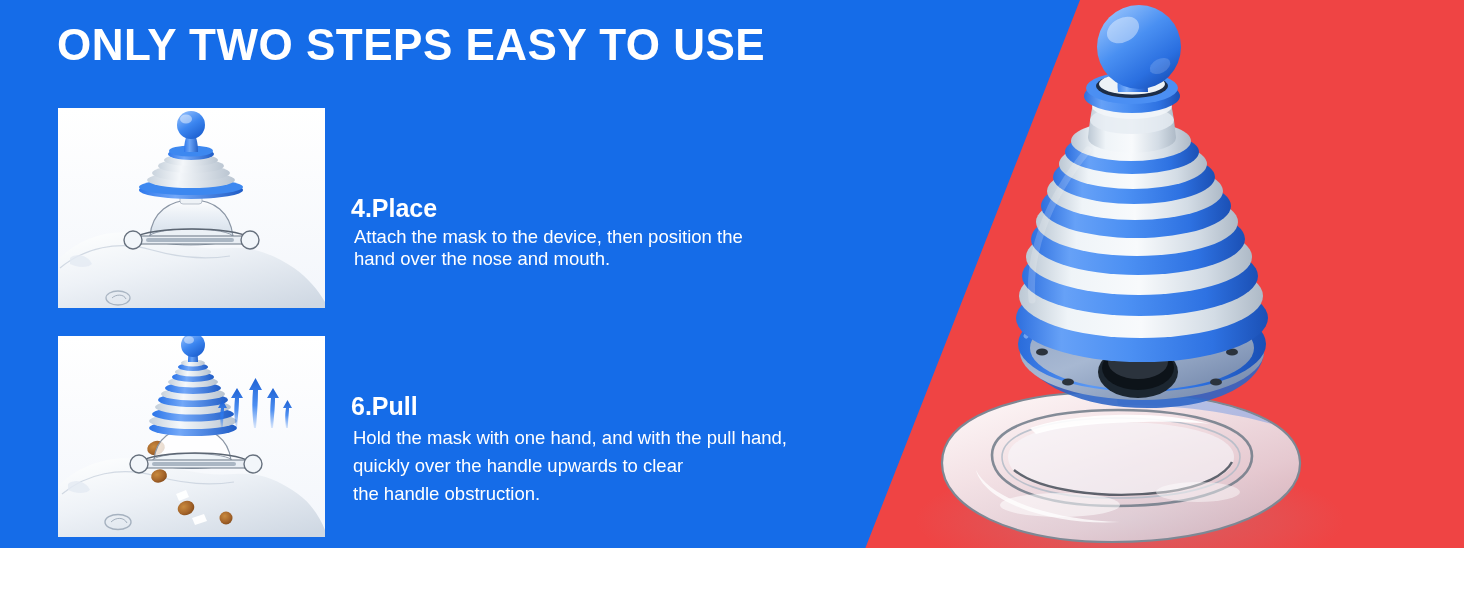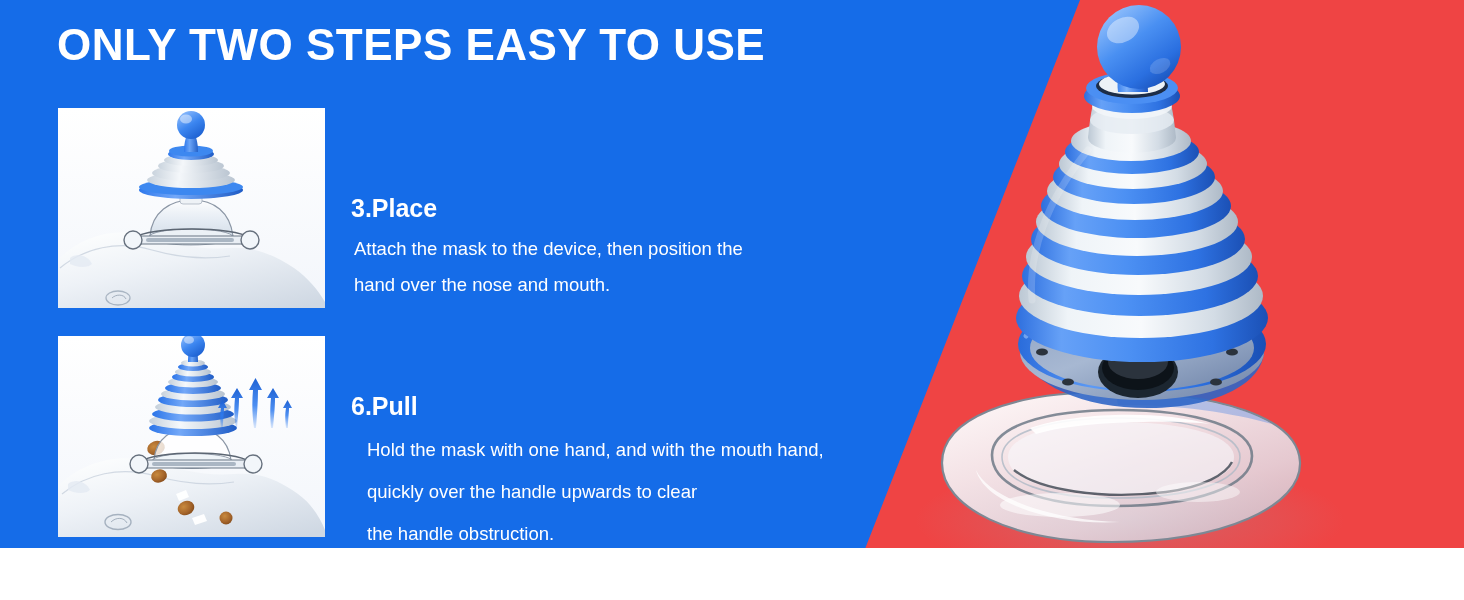--- a/index.html
+++ b/index.html
@@ -53,21 +53,21 @@
   .step-title {
     font-size: 25px;
     font-weight: bold;
     margin: 0 0 4px 0;
     line-height: 1.15;
     color: #ffffff;
   }
   .step-body {
     font-size: 18.5px;
     line-height: 1.24;
-    margin: 16px;
+    margin: 2px;
     color: #ffffff;
     font-weight: normal;
   }
   #step-1-text .step-body { line-height: 1.12; margin-left: 3px; }
   #step-2-text .step-body { line-height: 1.42; }
 
   
   #hero {
     position: absolute;
     left: 880px;
@@ -252,28 +252,28 @@
         <path d="M196 92 C 194 78, 194 66, 195 54 L191 54 L197.5 42 L204 54 L200 54 C 200 66, 199 78, 198 92 Z" fill="url(#t2arrow)"></path>
         <path d="M178 92 C 176 80, 176 72, 177 62 L173 62 L179 52 L185 62 L181 62 C 181 72, 180 80, 179 92 Z" fill="url(#t2arrow)"></path>
         <path d="M213 92 C 212 80, 212 72, 213 62 L209 62 L215 52 L221 62 L217 62 C 217 72, 216 80, 215 92 Z" fill="url(#t2arrow)"></path>
         <path d="M163 92 C 162 82, 162 78, 163 72 L160 72 L164.5 64 L169 72 L166 72 C 166 78, 165 82, 165 92 Z" fill="url(#t2arrow)"></path>
         <path d="M228 92 C 227 82, 227 78, 228 72 L225 72 L229.5 64 L234 72 L231 72 C 231 78, 230 82, 230 92 Z" fill="url(#t2arrow)"></path>
       </g>
     </svg>
   </div>
 
   <div class="step-text" id="step-1-text">
-    <div class="step-title">3.Place</div>
+    <div class="step-title">4.Place</div>
     <div class="step-body">Attach the mask to the device, then position the</div>
     <div class="step-body">hand over the nose and mouth.</div>
   </div>
 
   <div class="step-text" id="step-2-text">
     <div class="step-title">6.Pull</div>
-    <div class="step-body">Hold the mask with one hand, and with the mouth hand,</div>
+    <div class="step-body">Hold the mask with one hand, and with the pull hand,</div>
     <div class="step-body">quickly over the handle upwards to clear</div>
     <div class="step-body">the handle obstruction.</div>
   </div>
 
   <div id="hero">
     <svg viewBox="0 0 584 600" preserveAspectRatio="xMidYMid meet">
       <defs>
         <linearGradient id="hball" x1="0.2" y1="0.08" x2="0.85" y2="0.95">
           <stop offset="0%" stop-color="#8CBCFB"></stop>
           <stop offset="38%" stop-color="#4A90F2"></stop>

